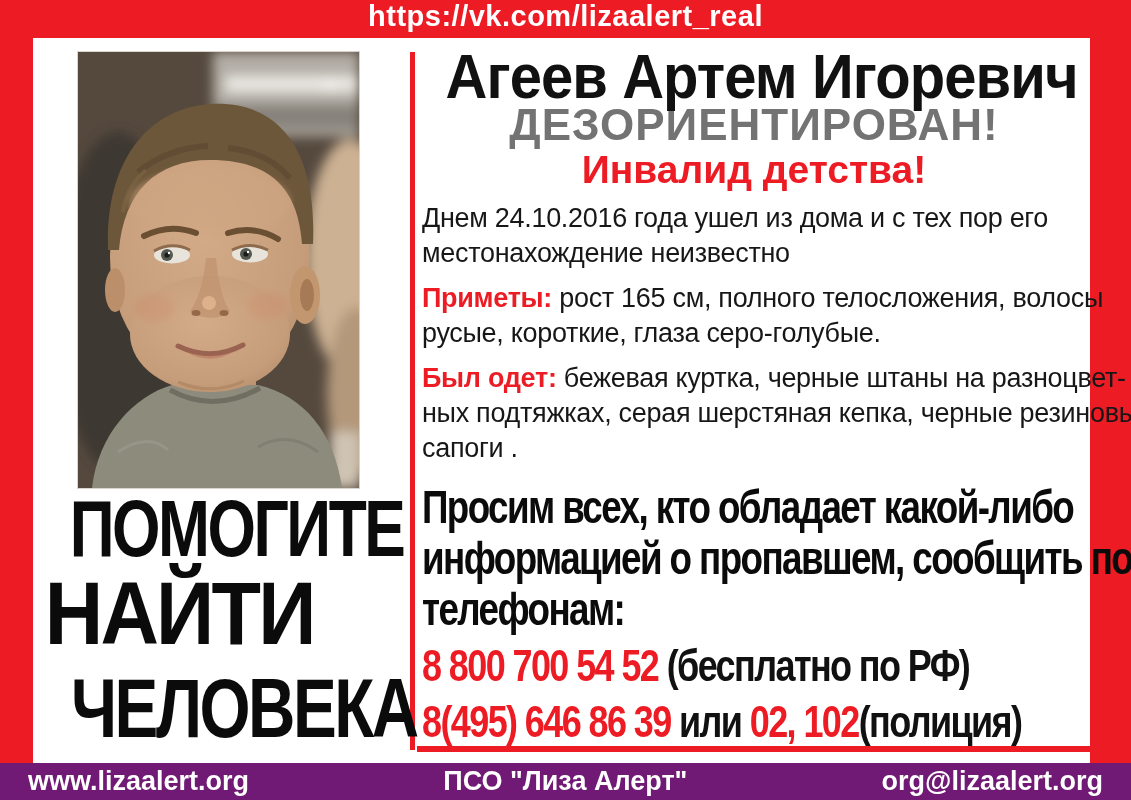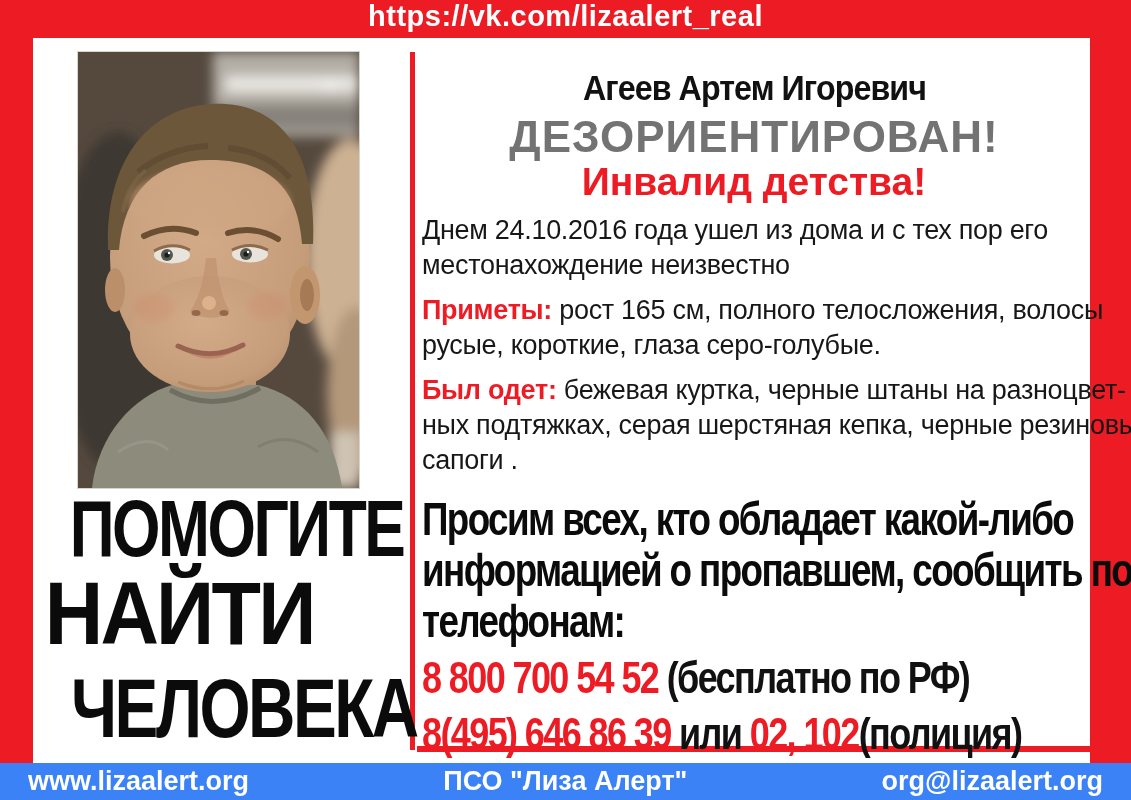--- a/index.html
+++ b/index.html
@@ -11,21 +11,21 @@
   }
   .abs{position:absolute;}
   
   .band-top{top:0;left:0;width:1131px;height:38px;background:#ed1c24;
     display:flex;align-items:flex-start;justify-content:center;}
   .band-top span{color:#fff;font-size:29px;font-weight:700;letter-spacing:.5px;}
   .border-left{top:38px;left:0;width:33px;height:727px;background:#ed1c24;}
   .border-right{top:38px;left:1090px;width:41px;height:727px;background:#ed1c24;}
   .v-divider{top:52px;left:410px;width:5px;height:698px;background:#ed1c24;}
   .rule-bottom{top:746px;left:417px;width:673px;height:6px;background:#ed1c24;}
-  .band-bottom{bottom:0;left:0;width:1131px;height:37px;background:#3b82f6;
+  .band-bottom{bottom:0;left:0;width:1131px;height:37px;background:#701a75;
     display:flex;align-items:center;justify-content:space-between;
     padding:16px 28px;box-sizing:border-box;}
   .band-bottom span{color:#fff;font-size:27px;font-weight:700;}
   
   .photo-frame{top:52px;left:78px;width:281px;height:436px;background:#55493e;
     box-shadow:0 0 0 1px #d8d4cd;}
   .photo-frame svg{display:block;}
   
   .headline{top:492px;left:33px;width:378px;color:#0b0b0b;}
   .hl{font-weight:700;letter-spacing:-3px;}
@@ -34,21 +34,21 @@
   .hl1>span{transform:scale(.82,1.04);}
   .hl2{font-size:88px;line-height:86px;margin-top:4px;}
   .hl2>span{transform:scale(.92,1.02);}
   .hl3{font-size:80px;line-height:78px;margin-top:14px;}
   .hl3>span{transform:scale(.82,1.04);}
   
   .right-col{top:38px;left:418px;width:672px;}
   .center{text-align:center;}
   .condC{display:inline-block;transform:scaleX(.92);transform-origin:50% 50%;white-space:nowrap;}
   .condL{display:inline-block;transform:scaleX(.80);transform-origin:0 50%;white-space:nowrap;}
-  .name{margin-top:24px;font-size:35px;line-height:52px;font-weight:700;letter-spacing:-1px;}
+  .name{margin-top:12px;font-size:63px;line-height:52px;font-weight:700;letter-spacing:-1px;}
   .agecity{font-size:43px;line-height:46px;font-weight:700;letter-spacing:-1px;}
   .status1{margin-top:0;font-size:44px;line-height:45px;font-weight:700;color:#737373;letter-spacing:1px;}
   .status2{margin-top:2px;font-size:39px;line-height:42px;font-weight:700;color:#ed1c24;}
   .body-p{margin:10px 0 0 4px;font-size:27px;line-height:35px;letter-spacing:-.3px;
     white-space:nowrap;color:#171717;}
   .body-p .lbl{color:#ed1c24;font-weight:700;}
   .appeal{margin:16px 0 0 4px;font-weight:700;color:#0b0b0b;}
   .appeal .condL{font-size:46px;line-height:51px;letter-spacing:-2px;}
   .phone{margin:8px 0 0 4px;font-weight:700;}
   .phone .condL{font-size:45px;line-height:46px;letter-spacing:-2px;}

